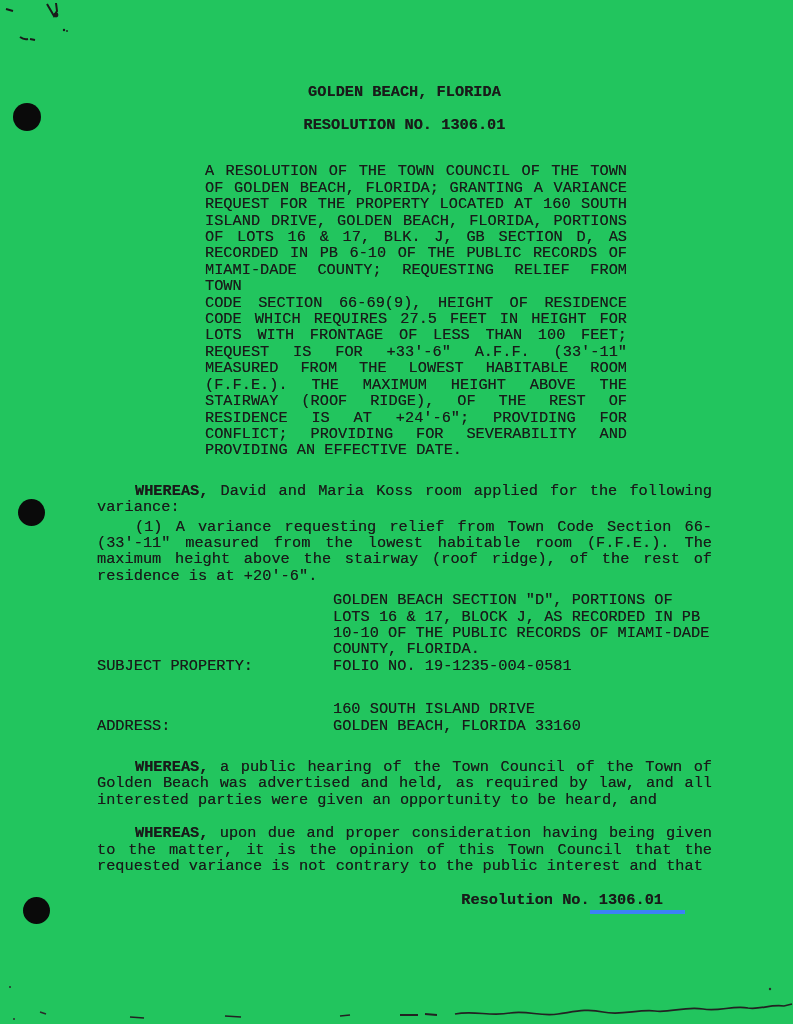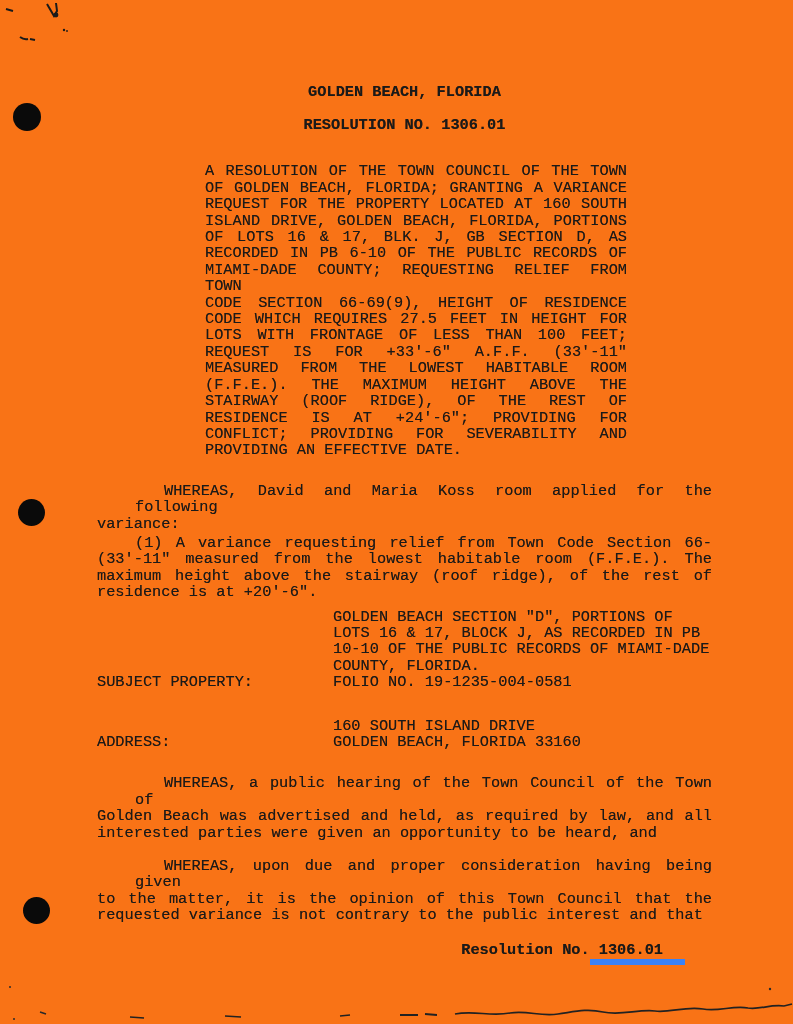--- a/index.html
+++ b/index.html
@@ -1,48 +1,48 @@
 <!DOCTYPE html>
 <html><head>
 <meta charset="utf-8">
 <style>
   html,body { margin:0; padding:0; background:#ffffff; }
   .page {
     position:relative;
     width:793px; height:1024px;
-    background:#f97316;
+    background:#22c55e;
     color:#1a1a1a;
     font-family:"Liberation Mono","DejaVu Sans Mono",monospace;
     font-size:15.3px;
     line-height:16.4px;
     overflow:hidden;
     text-shadow:0 0 .5px rgba(10,10,10,.55);
   }
   .content { position:absolute; left:97px; top:84px; width:615px; }
   .h-center { text-align:center; font-weight:bold; }
   .res-heading { margin-top:16.6px; }
   .summary-block { margin-top:30px; margin-left:108px; width:422px; }
   .jlines > div { text-align:justify; text-align-last:justify; white-space:normal; }
   .jlines > div:last-child { text-align-last:left; }
   .ind-first > div:first-child { padding-left:38px; }
   .jl { text-align:justify; text-align-last:justify; }
   .jl-left { text-align:left; }
   .ind { padding-left:38px; }
-  .lead { font-weight:normal;margin-left:29px; }
+  .lead { font-weight:bold; }
   .para-w1 { margin-top:24px; }
   .para-item { margin-top:3px; }
   .kv-row { display:flex;align-items:flex-end; }
   .kv-label { width:236px; flex:0 0 236px; }
   .kv-value { flex:1; }
   .subject-row { margin-top:8px; }
   .address-row { margin-top:27px; }
   .para-w2 { margin-top:25px; }
   .para-w3 { margin-top:17px; }
   .footer-line { margin-top:18px; text-align:right; padding-right:27px; font-weight:bold; }
-  .footer-num { display:inline-block; border-bottom:6px solid #3b82f6; padding:0 22px 1px 9px; }
+  .footer-num { display:inline-block; border-bottom:4px solid #3b82f6; padding:0 22px 1px 9px; }
   .punch-hole { position:absolute; background:#0a0a0a; border-radius:50%; }
   .hole-1 { left:13px; top:103px; width:28px; height:28px; }
   .hole-2 { left:18px; top:499px; width:27px; height:27px; }
   .hole-3 { left:23px; top:897px; width:27px; height:27px; }
   .svg-marks { position:absolute; left:0; top:0; pointer-events:none; }
 </style>
 </head>
 <body>
 
 <div class="page">

